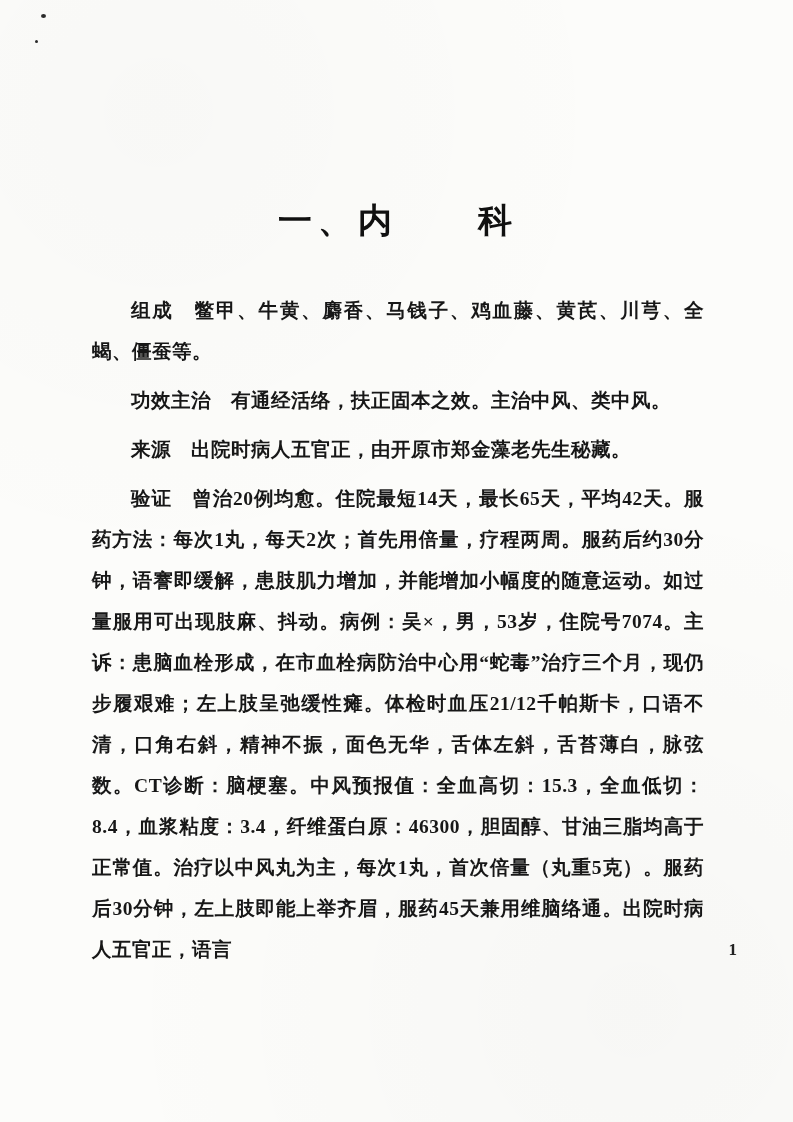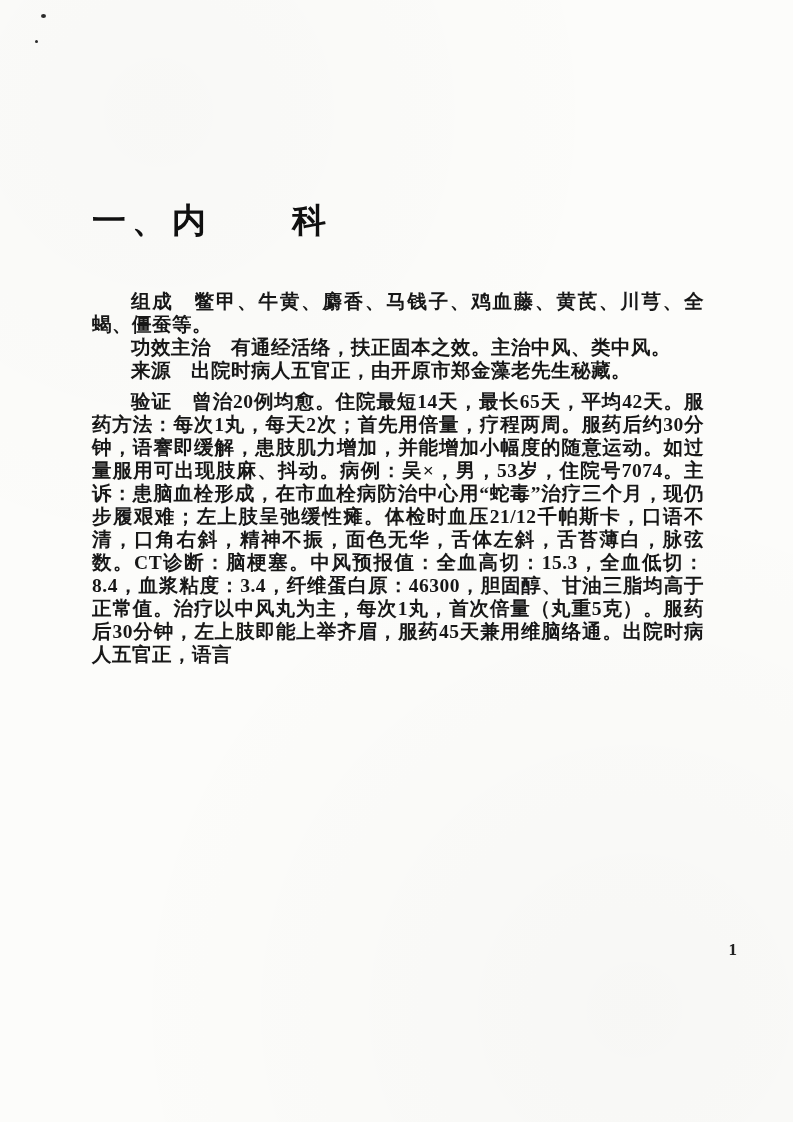--- a/index.html
+++ b/index.html
@@ -34,46 +34,47 @@
   .speck-1 { left: 41px; top: 14px; width: 5px; height: 4px; }
   .speck-2 { left: 35px; top: 40px; width: 3px; height: 3px; }
   .text-block {
     position: absolute;
     left: 92px;
     top: 198px;
     width: 612px;
   }
   .chapter-title {
     margin: 0 0 46px 0;
+    text-align: center;
     font-size: 34px;
     font-weight: bold;
     letter-spacing: 6px;
     color: #101010;
   }
   .section-title {
     margin: 0 0 34px 0;
     text-align: center;
     font-size: 25px;
     font-weight: bold;
     letter-spacing: 3px;
     color: #101010;
   }
   .para {
     margin: 0;
     font-size: 19.5px;
-    line-height: 23px;
+    line-height: 41px;
     font-weight: bold;
     text-indent: 2em;
     text-align: justify;
     text-justify: inter-ideograph;
     letter-spacing: 0.5px;
     color: #171717;
   }
   .para + .para {
-    margin-top: 0;
+    margin-top: 8px;
   }
   .para.gap-before {
     margin-top: 8px;
   }
   .page-number {
     position: absolute;
     right: 56px;
     top: 940px;
     font-size: 17px;
     font-weight: bold;

